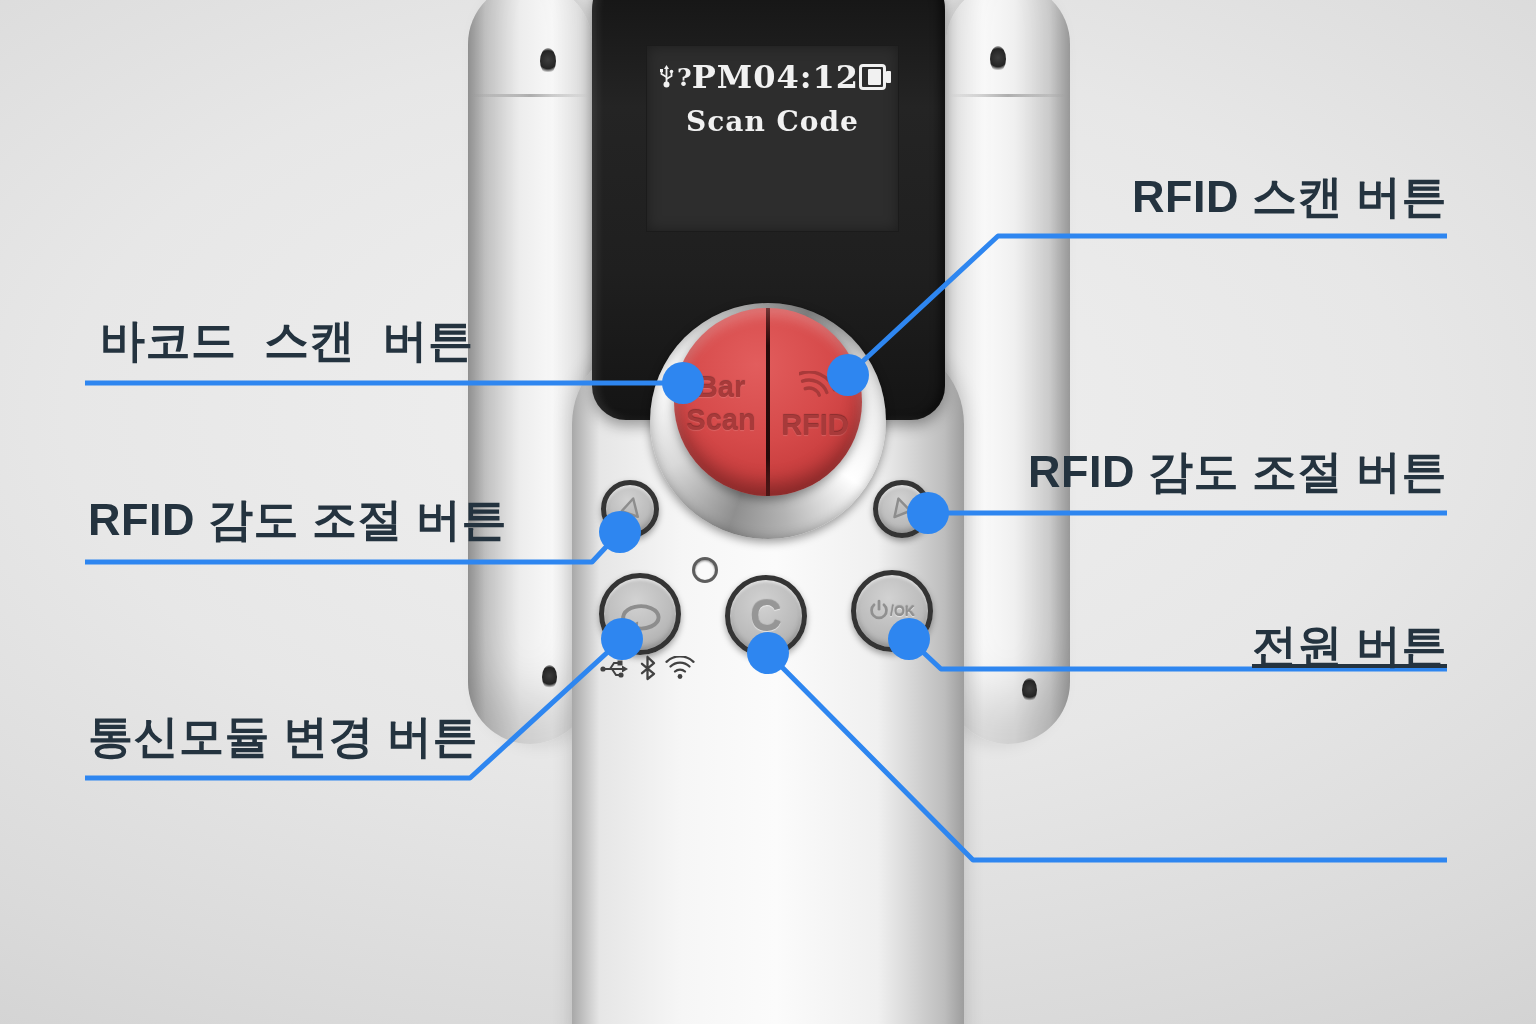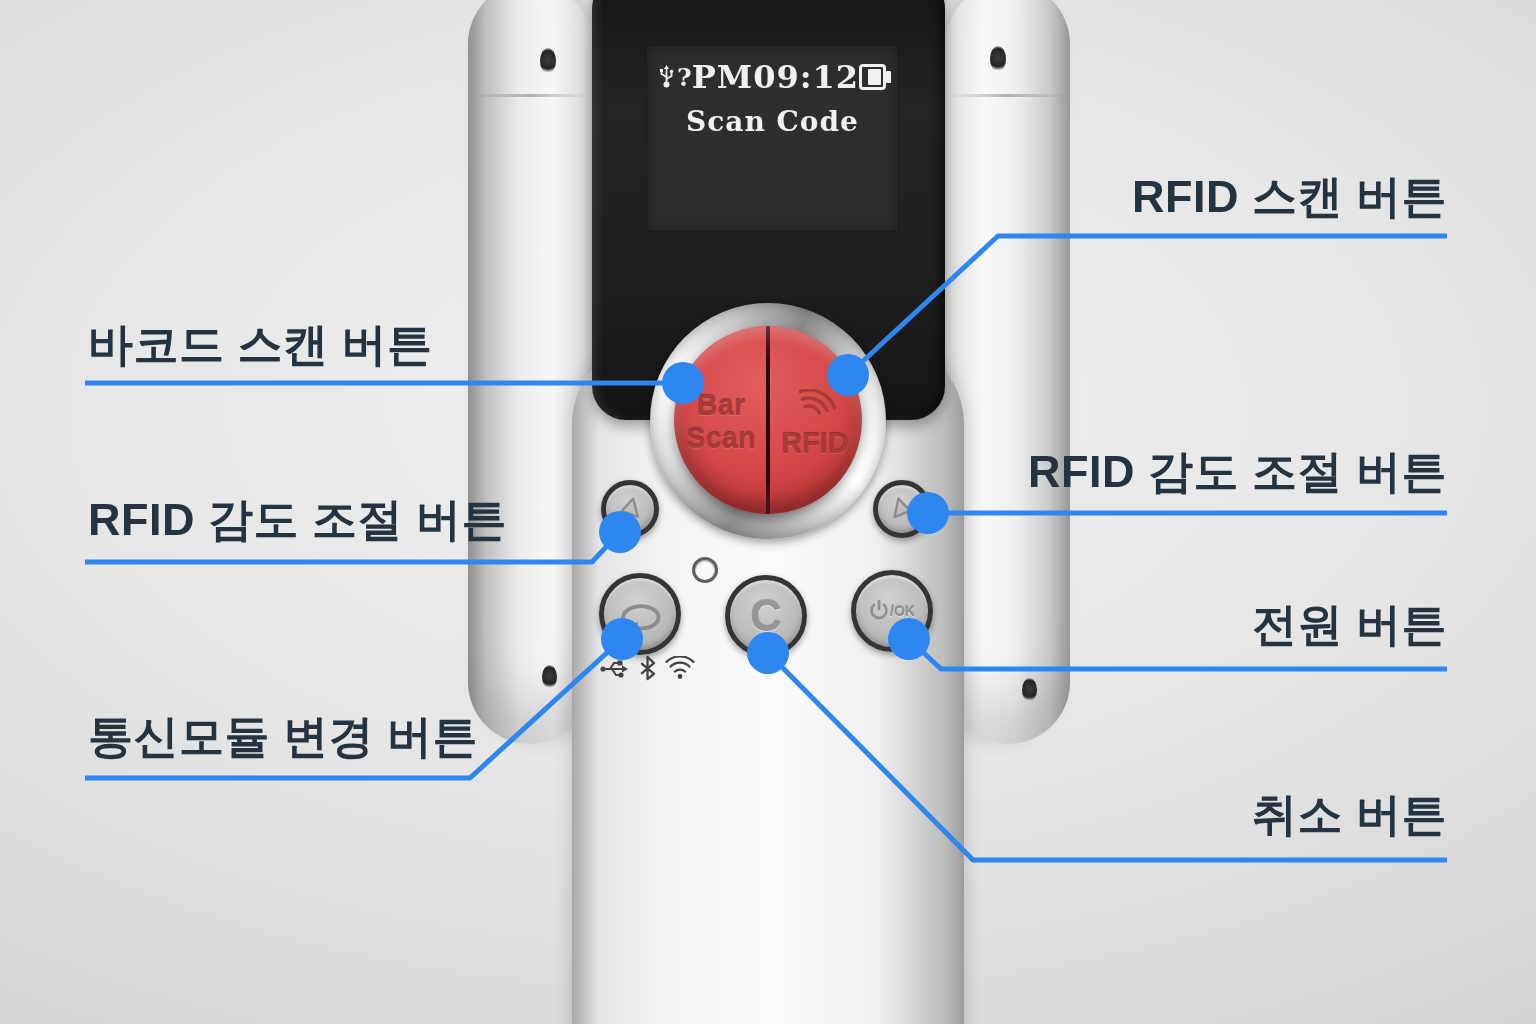--- a/index.html
+++ b/index.html
@@ -58,21 +58,21 @@
 
   
   .ring {
     position:absolute; left:650px; top:303px; width:236px; height:236px; border-radius:50%;
     background: conic-gradient(from 200deg at 50% 50%,
       #8f8f8f, #d9d9d9 45deg, #ffffff 95deg, #cacaca 140deg, #8a8a8a 180deg,
       #e6e6e6 225deg, #ffffff 285deg, #b3b3b3 330deg, #8f8f8f 360deg);
     box-shadow: 0 3px 10px rgba(0,0,0,0.40), inset 0 0 12px rgba(0,0,0,0.28);
   }
   .scan-button {
-    position:absolute; left:674px; top:326px; width:188px; height:188px; border-radius:50%;
+    position:absolute; left:674px; top:308px; width:188px; height:188px; border-radius:50%;
     background: radial-gradient(circle at 44% 30%, #e25d5d 0%, #d64a4a 45%, #c53b3b 75%, #aa2f2f 100%);
     box-shadow: inset 0 8px 12px rgba(255,255,255,0.22), inset 0 -12px 18px rgba(0,0,0,0.30), 0 4px 10px rgba(0,0,0,0.35);
     overflow:hidden; display:flex;
   }
   .scan-half { width:50%; height:100%; position:relative; }
   .scan-divider { position:absolute; left:50%; top:0; bottom:0; width:4px; margin-left:-2px;
     background: linear-gradient(180deg, rgba(25,5,5,0.55), rgba(30,6,6,0.95) 20%, rgba(30,6,6,0.95) 80%, rgba(25,5,5,0.55)); }
   .emboss {
     color:#a83a3a; font-weight:bold; font-size:29px; line-height:33px; text-align:center;
     text-shadow: 0 -1px 1px rgba(0,0,0,0.35), 0 1px 1px rgba(255,255,255,0.14);
@@ -150,21 +150,21 @@
                 <path d="M7.5 12 L2.5 9 V6.5"></path>
                 <path d="M7.5 14 L12.5 11 V8"></path>
               </g>
               <polygon points="7.5,0 10,4 5,4" fill="#f1f1f1"></polygon>
               <rect x="1" y="4" width="3" height="3" fill="#f1f1f1"></rect>
               <circle cx="12.5" cy="6.5" r="1.8" fill="#f1f1f1"></circle>
               <circle cx="7.5" cy="19.5" r="3" fill="#f1f1f1"></circle>
             </svg>
             <span class="q-mark">?</span>
           </div>
-          <span class="scr-time">PM09:12</span>
+          <span class="scr-time">PM04:12</span>
           <span class="battery">
             <span class="battery-fill"></span>
             <span class="battery-nub"></span>
           </span>
         </div>
         <div class="screen-ready">Scan Code</div>
       </div>
     </div>
 
     <div class="ring"></div>
@@ -264,25 +264,24 @@
       <circle cx="620" cy="532" r="21"></circle>
       <circle cx="928" cy="513" r="21"></circle>
       <circle cx="909" cy="639" r="21"></circle>
       <circle cx="622" cy="639" r="21"></circle>
       <circle cx="768" cy="653" r="21"></circle>
     </g>
   </svg>
 
   <div class="callout-label align-right" style="top:171px; right:89px;margin-left:47px;">RFID 스캔 버튼</div>
 
-  <div class="callout-label align-left" style="top:319px; left:88px;">바코드 스캔 버튼</div>
+  <div class="callout-label align-left" style="top:319px; left:100px;font-family:Liberation Mono, monospace;">바코드 스캔 버튼</div>
 
   <div class="callout-label align-right" style="top:446px; right:89px;">RFID 감도 조절 버튼</div>
 
   <div class="callout-label align-left" style="top:494px; left:88px;">RFID 감도 조절 버튼</div>
 
-  <div class="callout-label align-right" style="top:599px; right:89px;">전원 버튼</div>
+  <div class="callout-label align-right" style="top:620px; right:89px;text-decoration:underline;">전원 버튼</div>
 
   <div class="callout-label align-left" style="top:711px; left:88px;text-align:center;">통신모듈 변경 버튼</div>
 
-  <div class="callout-label align-right" style="top:789px; right:89px;">취소 버튼</div>
 
 </div>
 
 </body></html>

